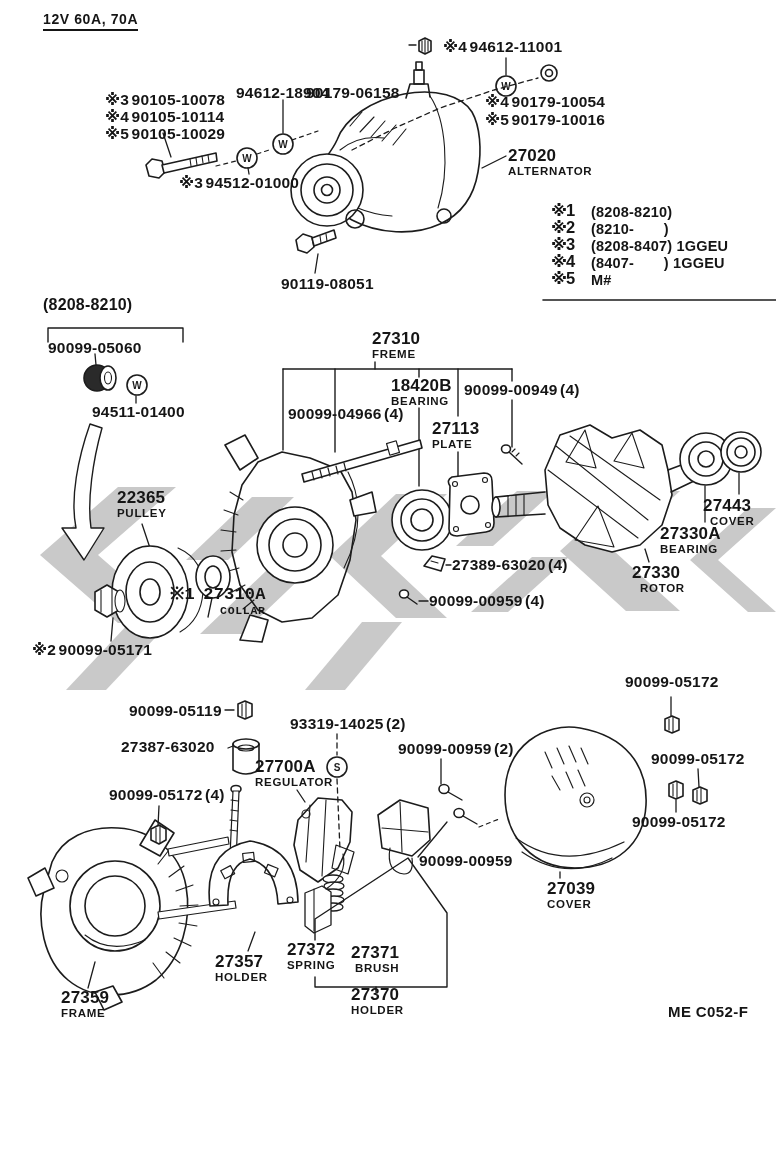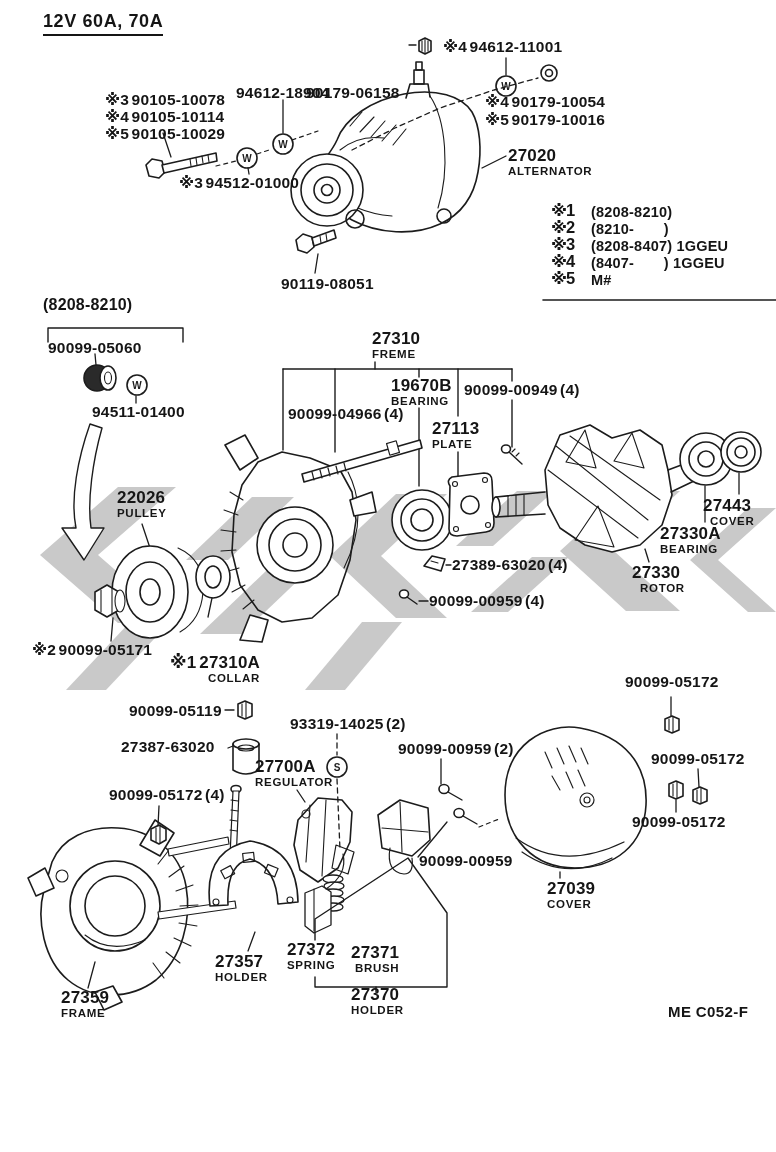--- a/index.html
+++ b/index.html
@@ -2,21 +2,21 @@
 <html><head>
 <meta charset="utf-8">
 <style>
   html,body{margin:0;padding:0;background:#ffffff;}
   .stage{position:relative;width:776px;height:1152px;background:#fff;overflow:hidden;
          font-family:"Liberation Sans","DejaVu Sans",sans-serif;color:#151515;}
   .art{position:absolute;left:0;top:0;}
   .plabel{position:absolute;font-weight:700;font-size:15.5px;line-height:1.03;
           white-space:nowrap;letter-spacing:.2px;word-spacing:-2px;color:#151515;}
   .plabel .psub{font-size:11.5px;letter-spacing:.7px;margin-top:1px;}
-  .title{position:absolute;left:43px;top:11px;font-size:18px;font-weight:700;
+  .title{position:absolute;left:43px;top:11px;font-size:14px;font-weight:700;
          letter-spacing:.6px;border-bottom:2px solid #151515;padding-bottom:2px;}
   .legend{position:absolute;left:551px;top:204px;}
   .lrow{display:flex;align-items:flex-start;height:17px;}
   .lmark{font-size:16.5px;font-weight:700;width:40px;position:relative;top:-3px;letter-spacing:-1px;}
   .lval{font-size:14.5px;font-weight:700;white-space:pre;letter-spacing:.2px;}
   .footer{position:absolute;left:668px;top:1003px;font-size:15px;font-weight:700;letter-spacing:.4px;}
 </style>
 </head>
 <body>
 
@@ -436,56 +436,56 @@
         <div>90099-05060</div>
       </div>
       <div class="plabel" style="left: 92px; top: 404px;">
         <div>94511-01400</div>
       </div>
       <div class="plabel" style="left: 372px; top: 330px; font-size: 17px;">
         <div>27310</div>
         <div class="psub">FREME</div>
       </div>
       <div class="plabel" style="left: 391px; top: 377px; font-size: 17px;">
-        <div>19670B</div>
+        <div>18420B</div>
         <div class="psub">BEARING</div>
       </div>
       <div class="plabel" style="left: 464px; top: 382px;">
         <div>90099-00949 (4)</div>
       </div>
       <div class="plabel" style="left: 288px; top: 406px;">
         <div>90099-04966 (4)</div>
       </div>
       <div class="plabel" style="left: 432px; top: 420px; font-size: 17px;">
         <div>27113</div>
         <div class="psub">PLATE</div>
       </div>
       <div class="plabel" style="left: 117px; top: 489px; font-size: 17px;">
-        <div>22026</div>
+        <div>22365</div>
         <div class="psub">PULLEY</div>
       </div>
       <div class="plabel" style="left: 703px; top: 497px; font-size: 17px;">
         <div>27443</div>
         <div class="psub" style="margin-left: 7px;">COVER</div>
       </div>
       <div class="plabel" style="left: 660px; top: 525px; font-size: 17px;">
         <div>27330A</div>
         <div class="psub">BEARING</div>
       </div>
       <div class="plabel" style="left: 452px; top: 557px;">
         <div>27389-63020 (4)</div>
       </div>
       <div class="plabel" style="left: 632px; top: 564px; font-size: 17px;">
         <div>27330</div>
         <div class="psub" style="margin-left: 8px;">ROTOR</div>
       </div>
       <div class="plabel" style="left: 429px; top: 593px;">
         <div>90099-00959 (4)</div>
       </div>
-      <div class="plabel" style="left: 170px; top: 654px; font-size: 17px;">
+      <div class="plabel" style="left: 170px; top: 586px; font-size: 17px; font-family: Liberation Mono, monospace;">
         <div>※1 27310A</div>
         <div class="psub" style="margin-left: 32px; text-align: right;">COLLAR</div>
       </div>
       <div class="plabel" style="left: 32px; top: 642px;">
         <div>※2 90099-05171</div>
       </div>
       <div class="plabel" style="left: 625px; top: 674px;">
         <div>90099-05172</div>
       </div>
       <div class="plabel" style="left: 129px; top: 703px;">

